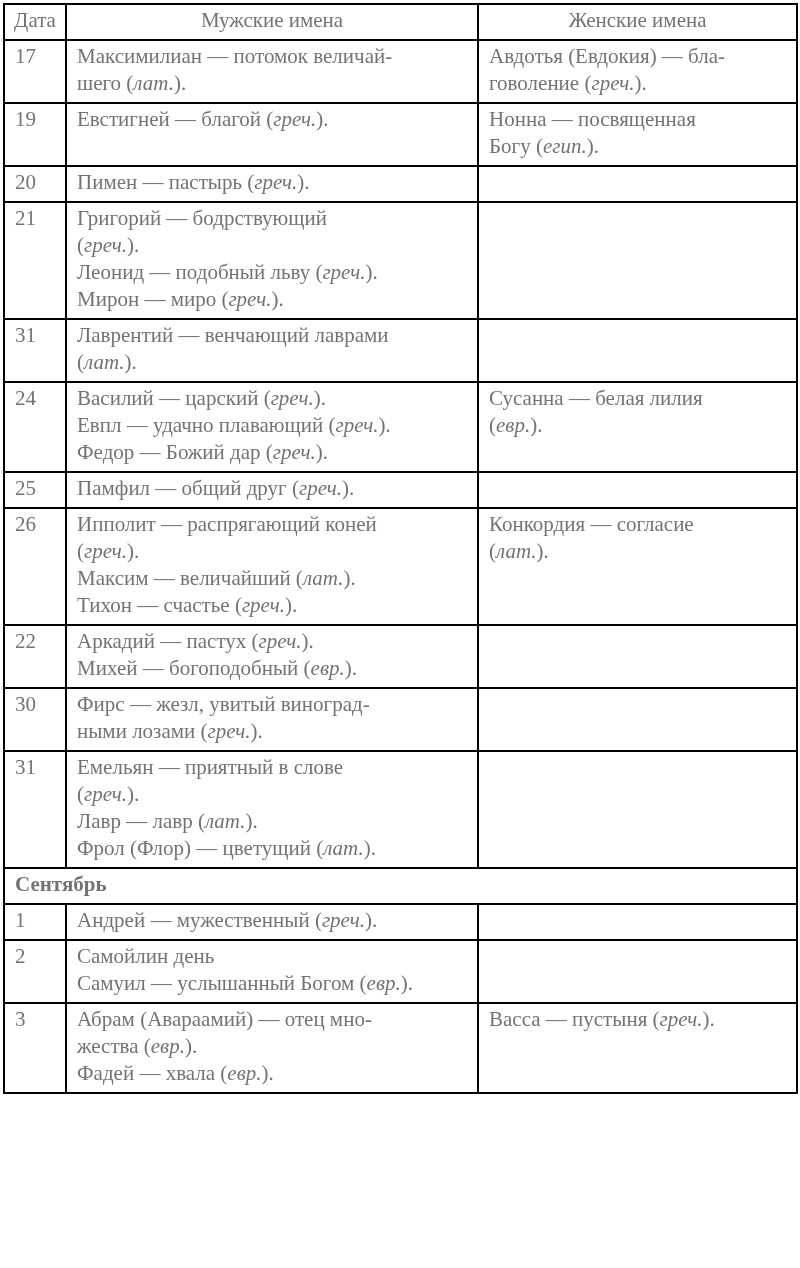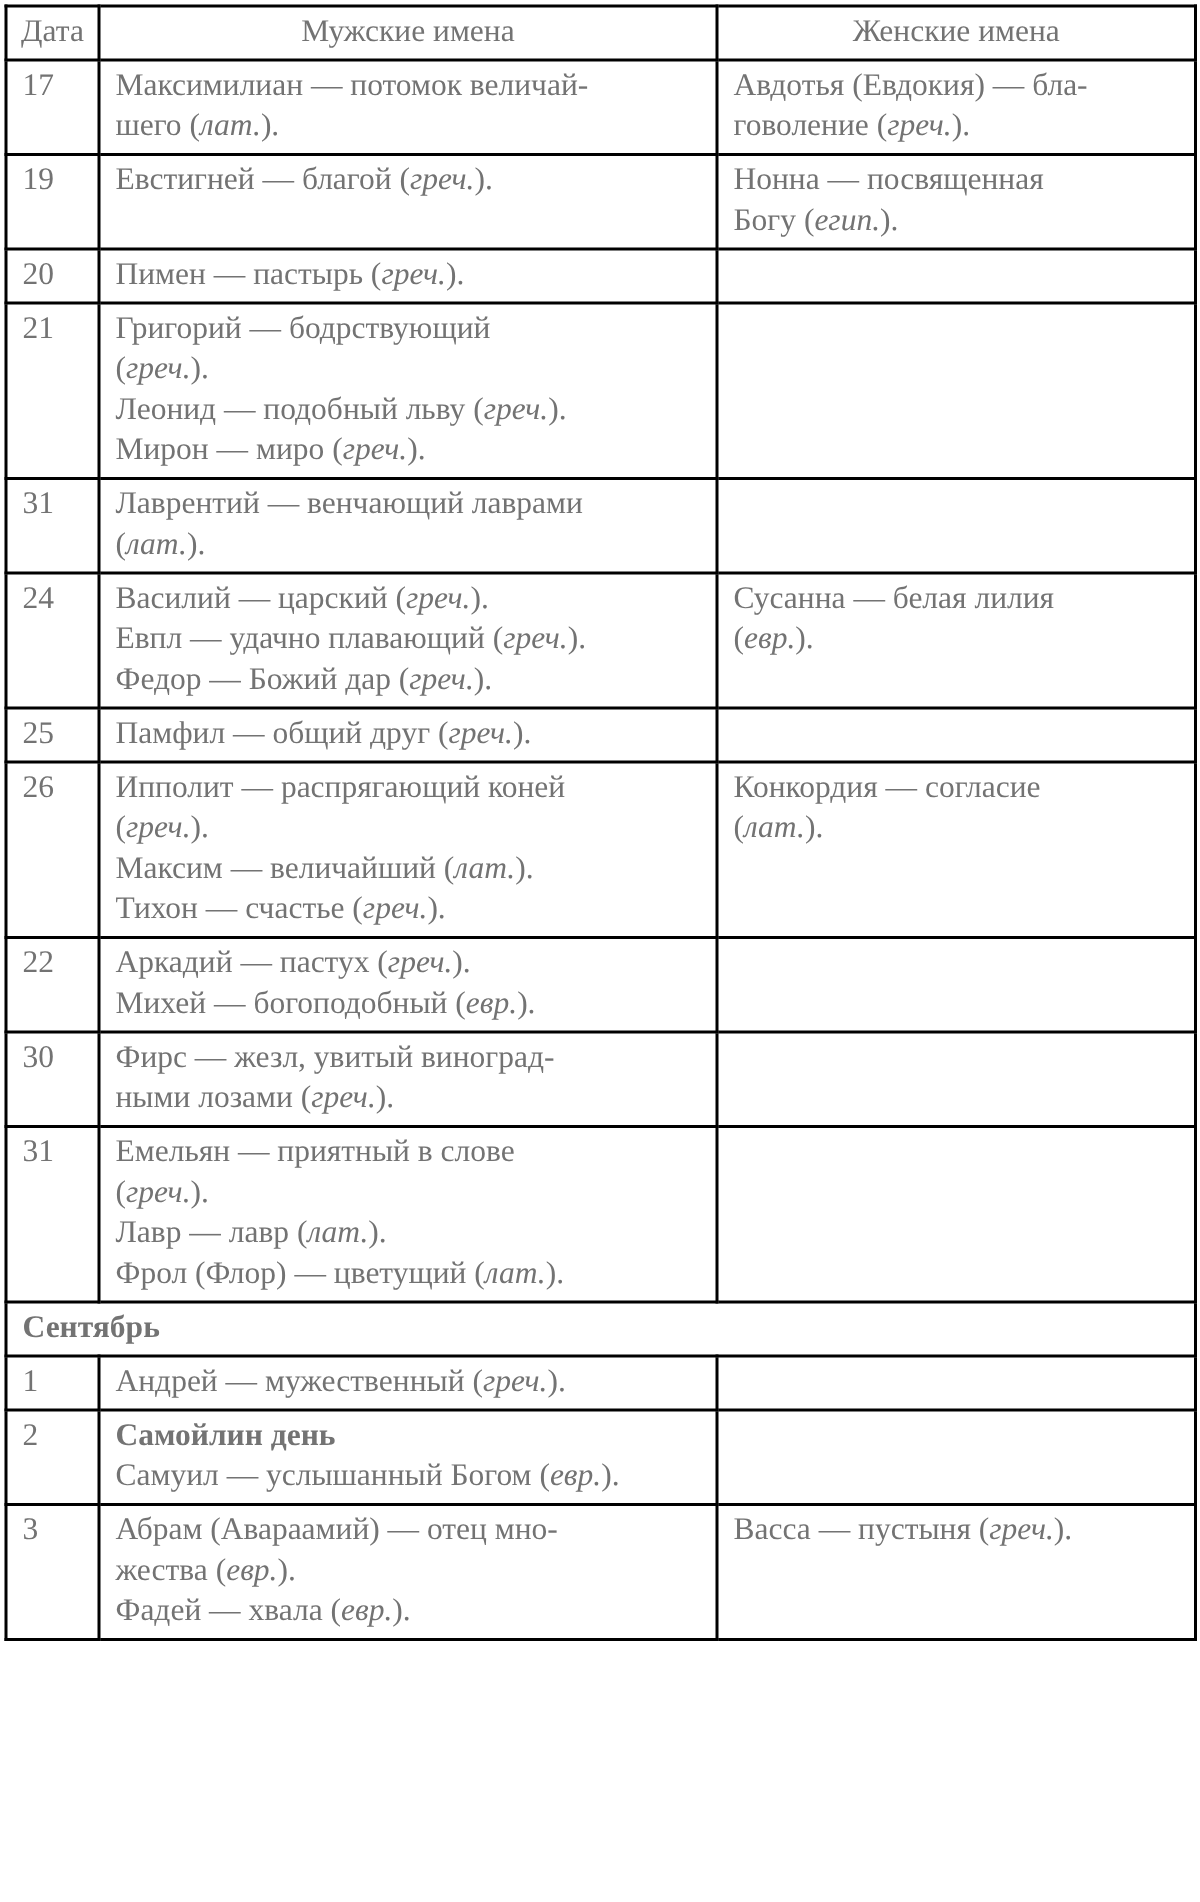--- a/index.html
+++ b/index.html
@@ -42,21 +42,21 @@
   }
   td.date-cell {
     padding-left: 11px;
   }
   td.month-cell {
     text-align: left;
     font-weight: bold;
     padding-top: 15px;
     padding-bottom: 14px;
   }
-  td.name-cell b { font-weight: bold; }
+  td.name-cell b { font-weight: normal; }
   td.name-cell i { font-style: italic; }
 </style>
 </head>
 <body>
 
 <div class="page">
   <table class="names">
     <colgroup>
       <col class="c-date">
       <col class="c-male">

